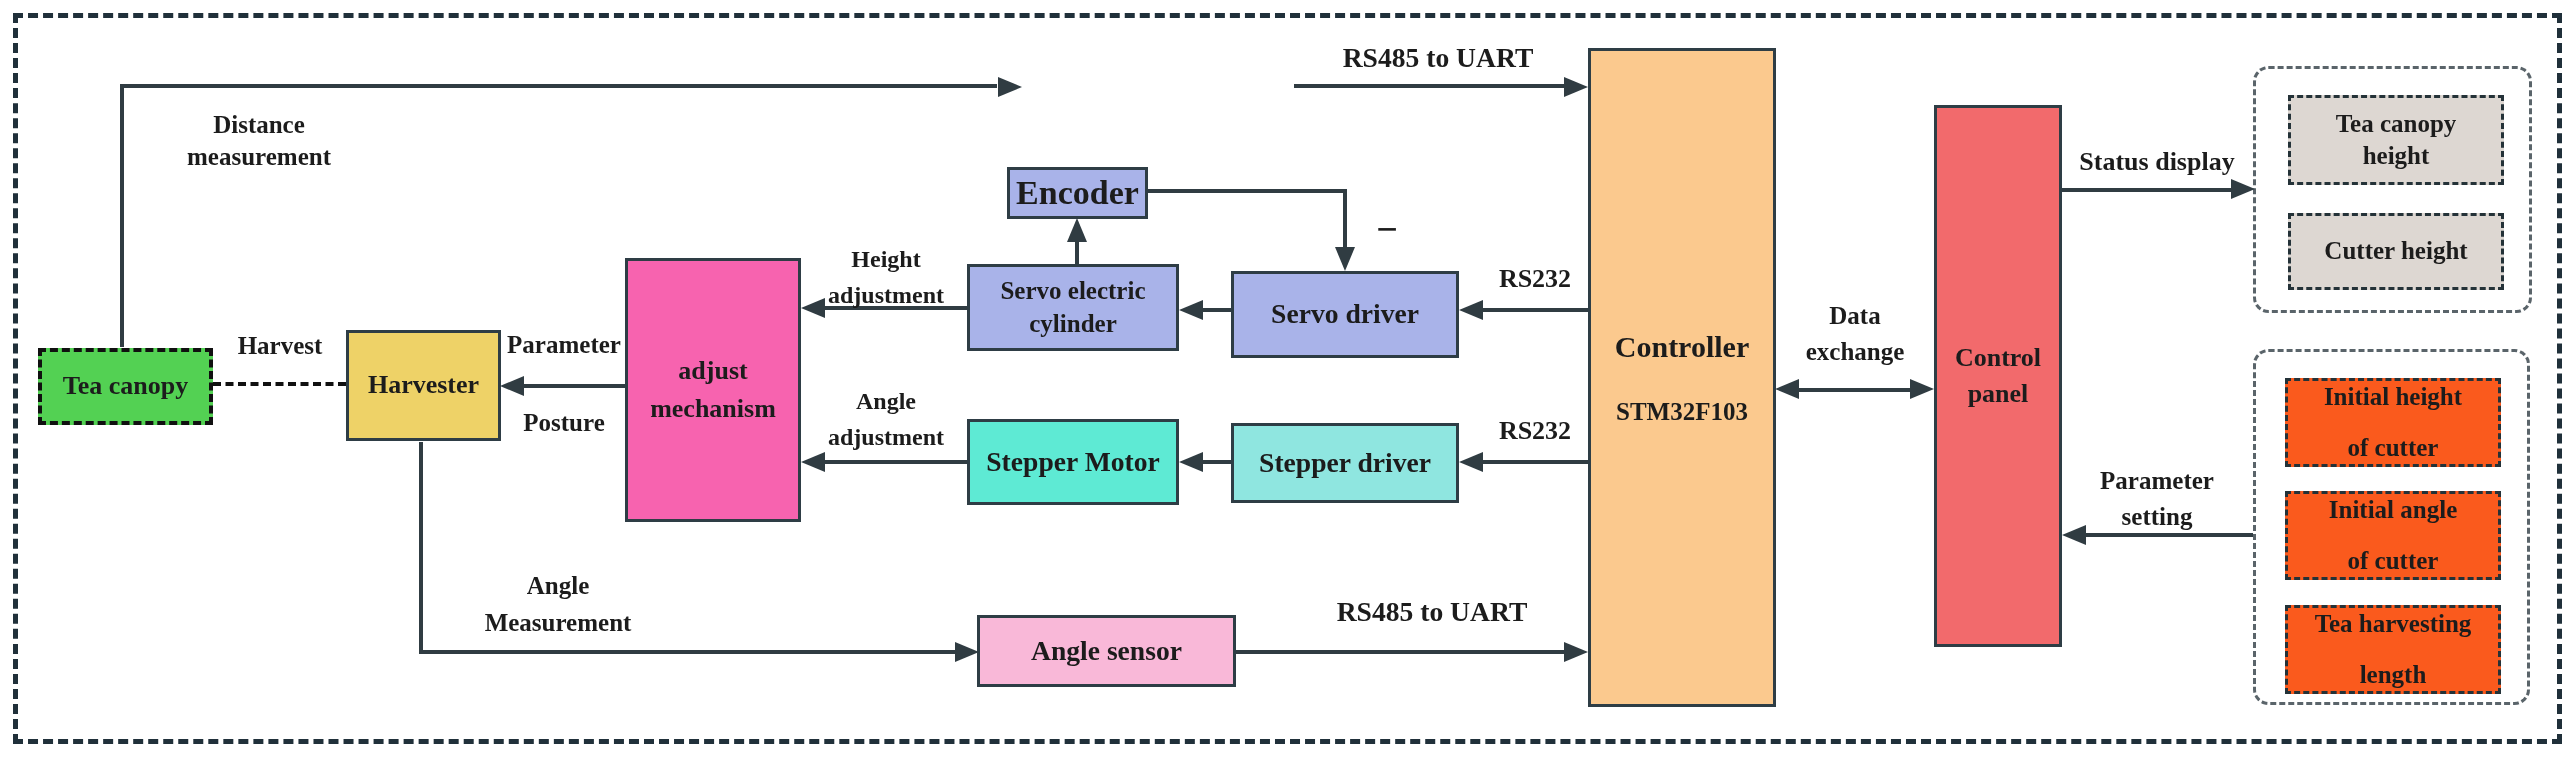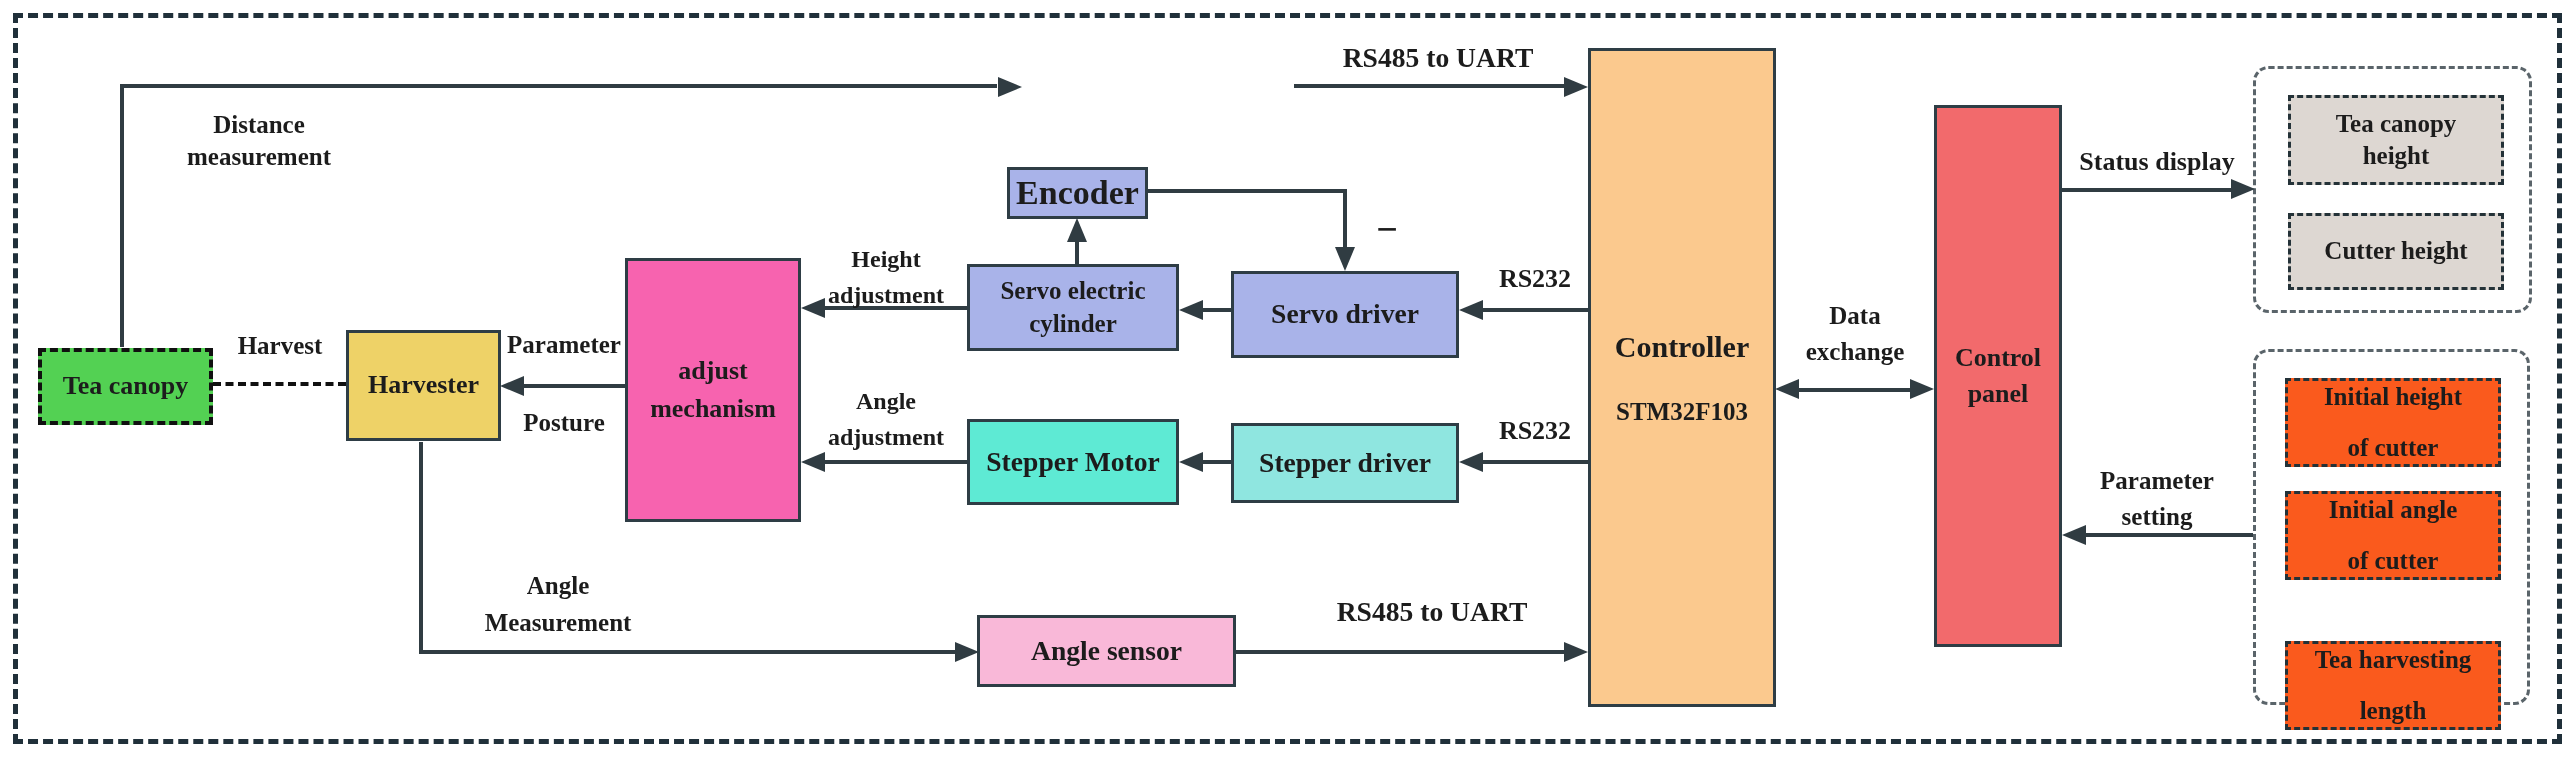--- a/index.html
+++ b/index.html
@@ -45,21 +45,21 @@
     position:absolute; box-sizing:border-box; border:3.6px dashed #243238;
     display:flex; flex-direction:column; align-items:center; justify-content:center;
     text-align:center; font-size:25px; line-height:1.3;
   }
   .gray-item   { background:#ddd7d2; }
   .orange-item { background:#fa5a1d;justify-content:space-between; }
   .tch { left:2288px; top:95px;  width:216px; height:90px; }
   .cut { left:2288px; top:213px;  width:216px; height:77px; }
   .ihc { left:2285px; top:378px;  width:216px; height:89px; }
   .iac { left:2285px; top:491px;  width:216px; height:89px; }
-  .thl { left:2285px; top:605px; width:216px; height:89px;margin-top:36px; }
+  .thl { left:2285px; top:605px; width:216px; height:89px; }
 
   
   .hline, .vline { position:absolute; background:#303c42; }
   .hline { height:4.2px; }
   .vline { width:4.2px; }
   .dashline { position:absolute; height:0; border-top:4.2px dashed #101010; }
   .arr { position:absolute; width:0; height:0; }
   .arr.r { border-top:10.2px solid transparent; border-bottom:10.2px solid transparent; border-left:24px solid #303c42; }
   .arr.l { border-top:10.2px solid transparent; border-bottom:10.2px solid transparent; border-right:24px solid #303c42; }
   .arr.u { border-left:10.2px solid transparent; border-right:10.2px solid transparent; border-bottom:24px solid #303c42; }

